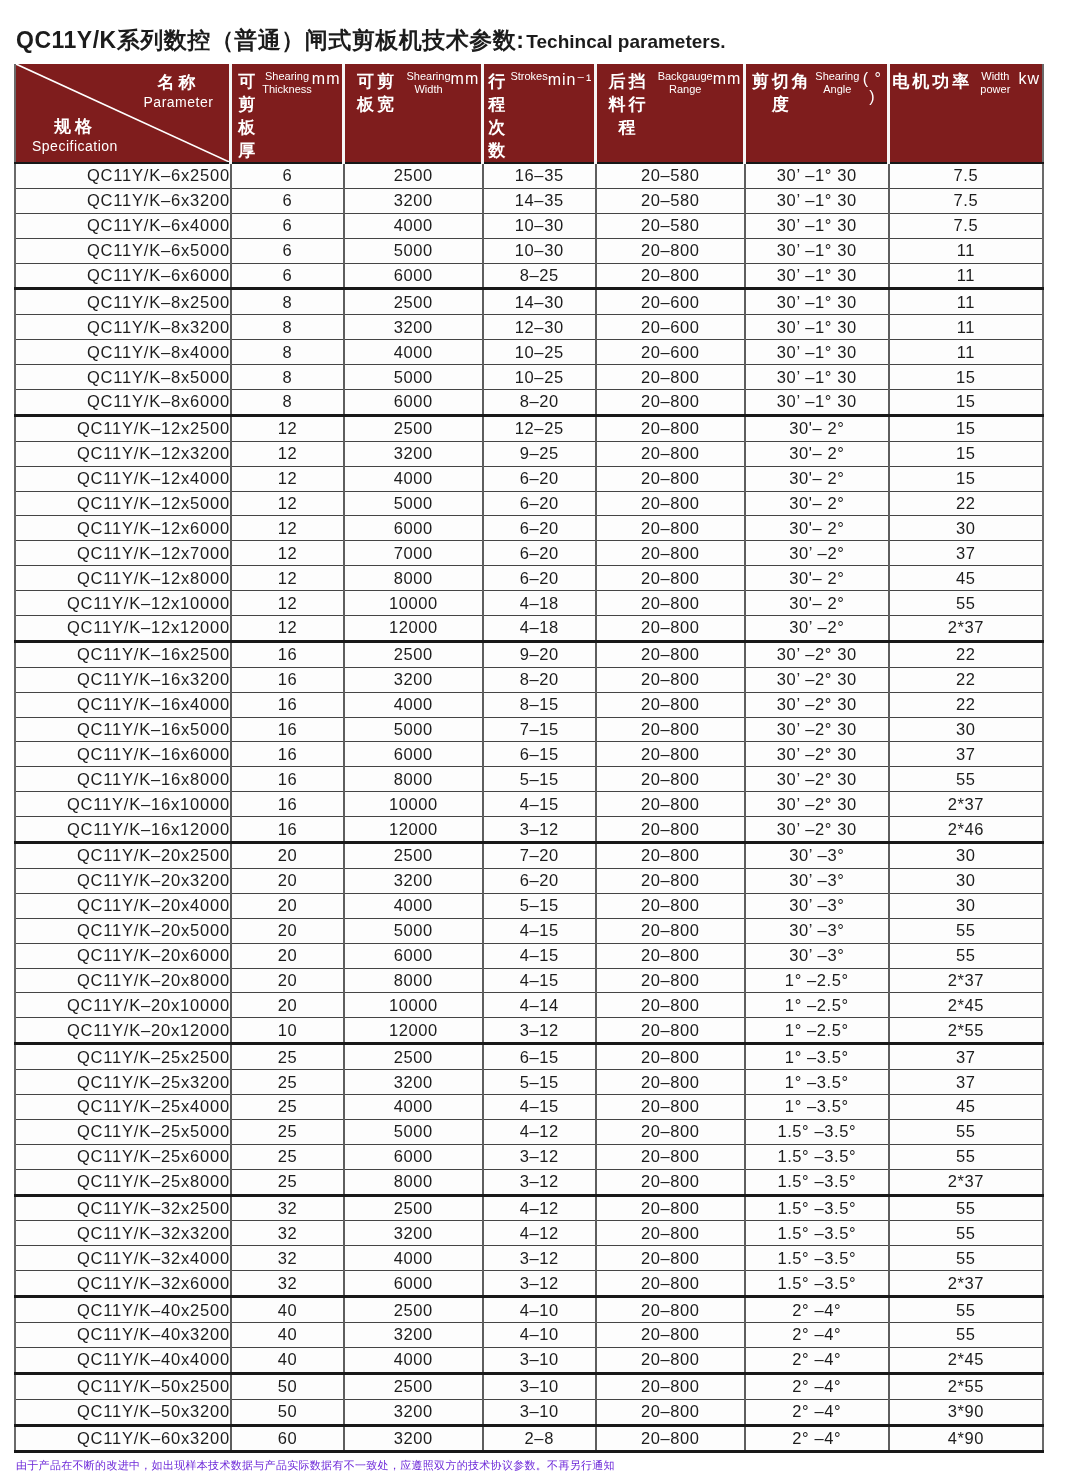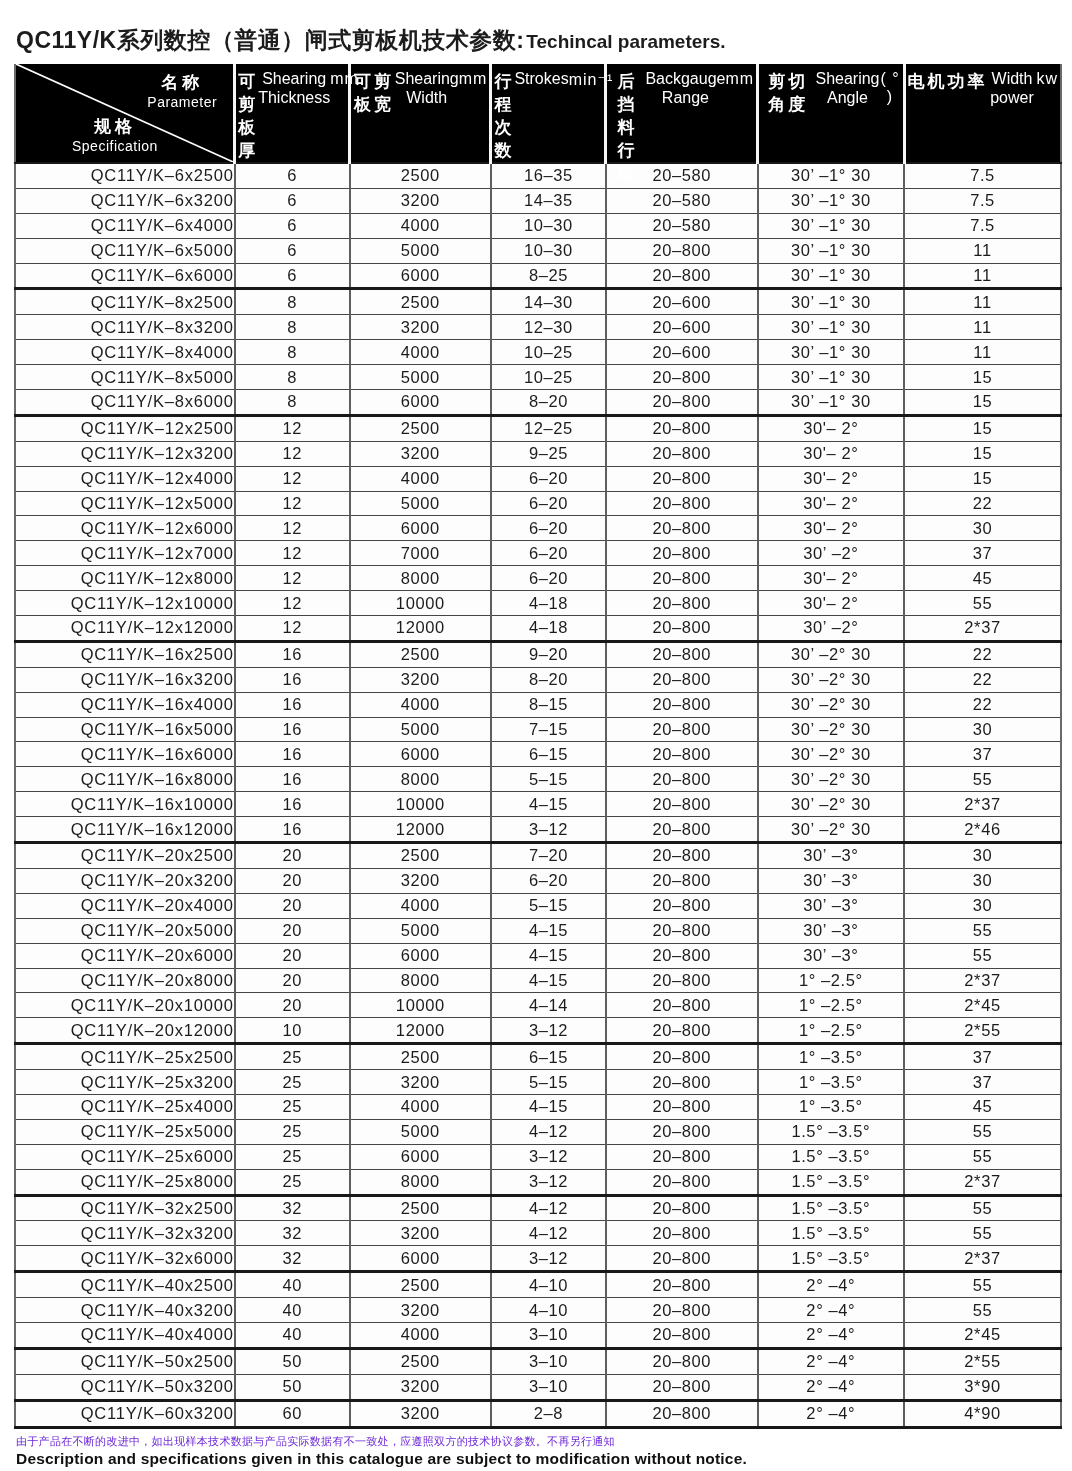--- a/index.html
+++ b/index.html
@@ -1,38 +1,38 @@
 <!DOCTYPE html>
 <html><head>
 <meta charset="utf-8">
 <style>
   html,body{margin:0;padding:0;background:#ffffff;}
   body{font-family:"Liberation Sans","DejaVu Sans",sans-serif;color:#1c1c1c;}
-  .page{width:1072px;height:1471px;box-sizing:border-box;padding:8px 10px 0 14px;background:#fff;overflow:hidden;}
+  .page{width:1072px;height:1471px;box-sizing:border-box;padding:8px 28px 0 14px;background:#fff;overflow:hidden;}
 
   
   .title{display:flex;align-items:baseline;margin:2px 0 8px 2px;white-space:nowrap;}
   .title-cn{font-size:23px;font-weight:bold;letter-spacing:0.5px;}
   .title-en{font-size:19px;font-weight:bold;margin-left:2px;margin-top:21px;}
 
   
   table.spec{width:100%;border-collapse:collapse;table-layout:fixed;
              border-left:2px solid #6a6a6a;border-right:2px solid #6a6a6a;}
-  thead th{background:#000000;color:#ffffff;padding:0;height:98px;vertical-align:middle;font-weight:normal;}
+  thead th{background:#7f1d1d;color:#ffffff;padding:0;height:98px;vertical-align:middle;font-weight:normal;}
   thead th + th{border-left:3px solid #f6f6f6;}
   .hwrap{display:flex;flex-direction:row;justify-content:space-between;height:86px;padding:6px 2px;box-sizing:content-box;}
   .h-cn{font-size:17px;font-weight:bold;letter-spacing:3px;text-align:center;}
-  .h-en{font-size:16px;line-height:1.18;text-align:center;white-space:pre-line;}
+  .h-en{font-size:11px;line-height:1.18;text-align:center;white-space:pre-line;}
   .h-unit{font-size:16px;text-align:center;letter-spacing:1px;}
 
   
   th.corner{position:relative;}
   th.corner svg{position:absolute;top:0;left:0;width:100%;height:100%;}
   .corner-param{position:absolute;top:7px;right:16px;text-align:center;}
-  .corner-spec{position:absolute;bottom:7px;left:16px;text-align:center;margin-left:40px;}
+  .corner-spec{position:absolute;bottom:7px;left:16px;text-align:center;}
   .corner-param .h-cn,.corner-spec .h-cn{letter-spacing:4px;}
   .corner-param .h-en,.corner-spec .h-en{font-size:14px;letter-spacing:0.5px;}
 
   
   tbody td{height:23.9px;padding:0;text-align:center;font-size:16.5px;letter-spacing:0.6px;
            border-top:1px solid #454545;background:#fdfdfd;color:#1c1c1c;}
   tbody td + td{border-left:2px solid #5e5e5e;}
   tbody tr:first-child td{border-top:2px solid #181818;}
   tbody tr.group-start td{border-top:3px solid #181818;}
   tbody{border-bottom:3px solid #181818;}
@@ -509,20 +509,29 @@
         <tr>
     <td class="c-model">QC11Y/K–32x3200</td>
     <td>32</td>
     <td>3200</td>
     <td>4–12</td>
     <td>20–800</td>
     <td>1.5° –3.5°</td>
     <td>55</td>
   </tr>
         <tr>
+    <td class="c-model">QC11Y/K–32x4000</td>
+    <td>32</td>
+    <td>4000</td>
+    <td>3–12</td>
+    <td>20–800</td>
+    <td>1.5° –3.5°</td>
+    <td>55</td>
+  </tr>
+        <tr>
     <td class="c-model">QC11Y/K–32x6000</td>
     <td>32</td>
     <td>6000</td>
     <td>3–12</td>
     <td>20–800</td>
     <td>1.5° –3.5°</td>
     <td>2*37</td>
   </tr>
         <tr class="group-start">
     <td class="c-model">QC11Y/K–40x2500</td>

